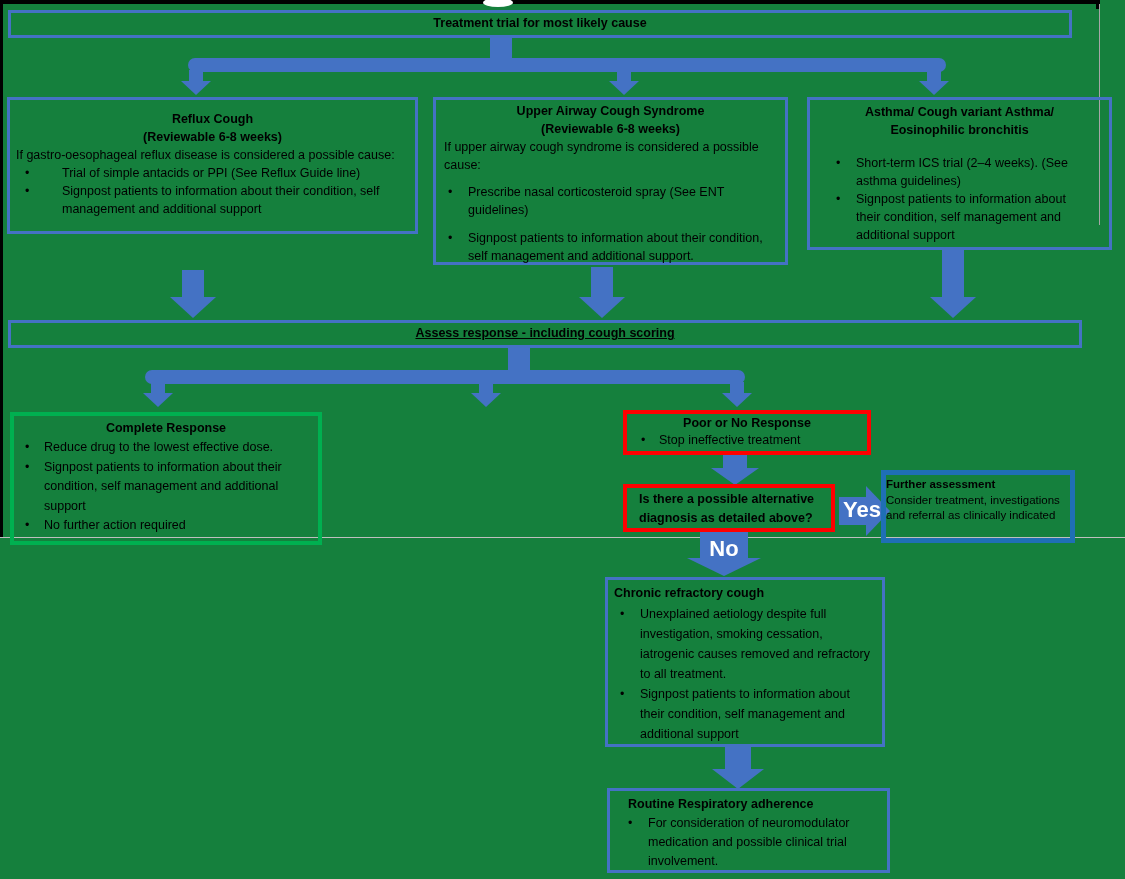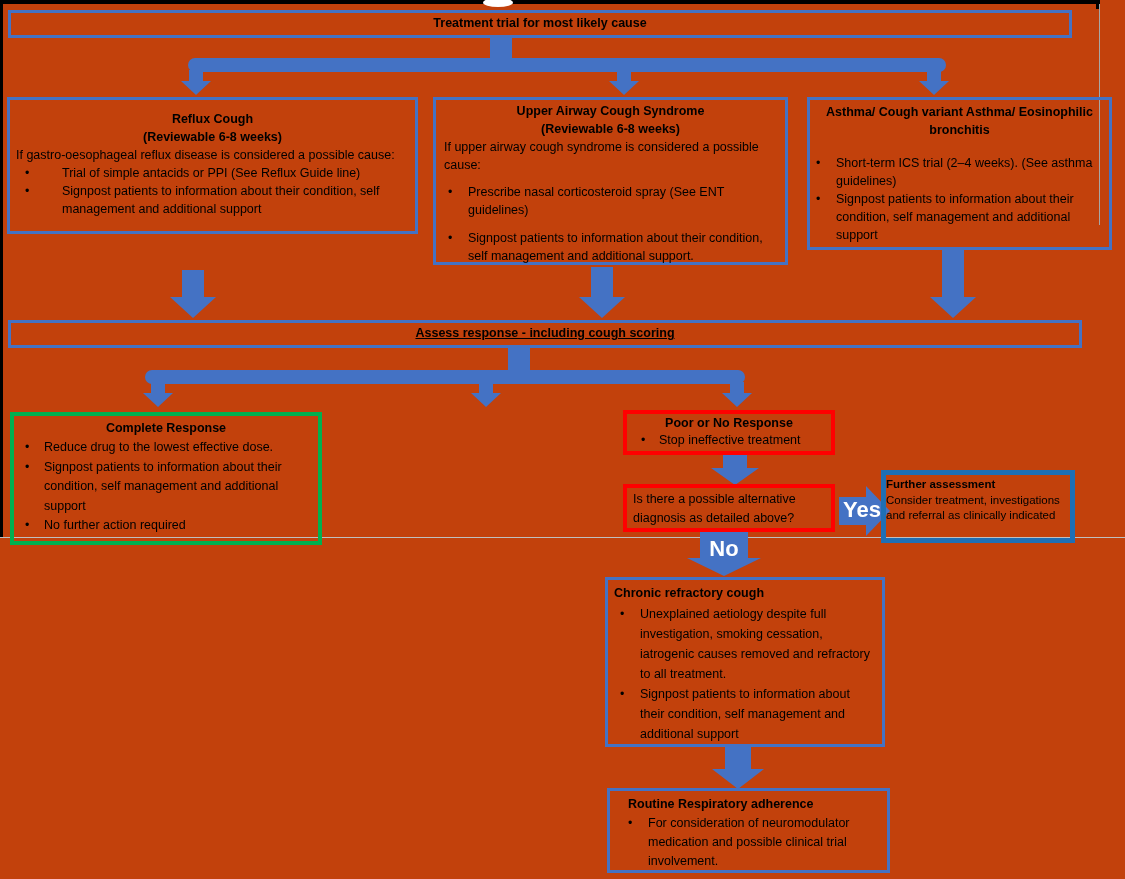--- a/index.html
+++ b/index.html
@@ -1,17 +1,17 @@
 <!DOCTYPE html>
 <html><head>
 <meta charset="utf-8">
 <style>
   html,body{margin:0;padding:0;background:#fff;}
   #canvas{
-    position:relative;width:1125px;height:879px;background:#c2410c;overflow:hidden;
+    position:relative;width:1125px;height:879px;background:#15803d;overflow:hidden;
     font-family:"Liberation Sans",sans-serif;color:#000;
   }
   
   .blackline{position:absolute;background:#000;z-index:0;}
   .grayline{position:absolute;background:#bfbfbf;z-index:1;}
   .grayline-v{position:absolute;background:#a6a6a6;z-index:1;}
   .blob{position:absolute;background:#fff;border-radius:50%;z-index:1;}
 
   
   .box{position:absolute;box-sizing:border-box;background:transparent;z-index:2;font-size:12.5px;}
@@ -82,21 +82,21 @@
   <div class="box b-blue" style="left:433px;top:97px;width:355px;height:168px;padding:2px 8px;line-height:18px;">
     <div class="t-c">Upper Airway Cough Syndrome</div>
     <div class="t-c">(Reviewable 6-8 weeks)</div>
     <div>If upper airway cough syndrome is considered a possible cause:</div>
     <ul class="b" style="--ind:24px;--bx:4px;">
       <li style="margin-top:9px;">Prescribe nasal corticosteroid spray (See ENT guidelines)</li>
       <li style="margin-top:10px;">Signpost patients to information about their condition, self management and additional support.</li>
     </ul>
   </div>
 
-  <div class="box b-blue" style="left:807px;top:97px;width:305px;height:153px;padding:3px 0;line-height:18px;">
+  <div class="box b-blue" style="left:807px;top:97px;width:305px;height:153px;padding:3px 20px;line-height:18px;">
     <div class="t-c">Asthma/ Cough variant Asthma/ Eosinophilic bronchitis</div>
     <ul class="b" style="--ind:26px;--bx:6px;margin-top:15px;">
       <li>Short-term ICS trial (2–4 weeks). (See asthma guidelines)</li>
       <li>Signpost patients to information about their condition, self management and additional support</li>
     </ul>
   </div>
 
   <div class="shaft" style="left:182px;top:270px;width:22px;height:27px;"></div>
   <div class="headd-big" style="left:170px;top:297px;"></div>
   <div class="shaft" style="left:591px;top:267px;width:22px;height:30px;"></div>
@@ -120,31 +120,31 @@
   <div class="box b-green" style="left:10px;top:412px;width:312px;height:133px;padding:2px 6px;line-height:19.5px;">
     <div class="t-c" style="line-height:20px;">Complete Response</div>
     <ul class="b" style="--ind:24px;--bx:5px;">
       <li>Reduce drug to the lowest effective dose.</li>
       <li>Signpost patients to information about their condition, self management and additional support</li>
       <li>No further action required</li>
     </ul>
   </div>
 
 
-  <div class="box b-red" style="left:623px;top:410px;width:212px;height:45px;padding:1px 6px;line-height:17px;">
+  <div class="box b-red" style="left:623px;top:410px;width:248px;height:45px;padding:1px 6px;line-height:17px;">
     <div class="t-c">Poor or No Response</div>
     <ul class="b" style="--ind:26px;--bx:8px;">
       <li>Stop ineffective treatment</li>
     </ul>
   </div>
 
   <div class="shaft" style="left:723px;top:455px;width:24px;height:13px;"></div>
   <div class="headd-big" style="left:711px;top:468px;border-left-width:24px;border-right-width:24px;border-top-width:17px;"></div>
 
-  <div class="box b-red" style="left:623px;top:484px;width:212px;height:48px;padding:2px 4px 0 6px;line-height:19px;font-weight:normal;">
+  <div class="box b-red" style="left:623px;top:484px;width:212px;height:48px;padding:2px 4px 0 12px;line-height:19px;font-weight:bold;">
     <span>Is there a possible alternative diagnosis as detailed above?</span>
   </div>
 
   <div class="shaft" style="left:839px;top:497px;width:27px;height:28px;"></div>
   <div class="headr" style="left:866px;top:486px;"></div>
   <div class="arrowtext" style="left:836px;top:499px;width:52px;">Yes</div>
 
   <div class="box b-blue2" style="left:881px;top:470px;width:194px;height:73px;padding:2px 4px 0 0;font-size:11.5px;line-height:15.5px;">
     <div class="t-l">Further assessment</div>
     <div>Consider treatment, investigations and referral as clinically indicated</div>

